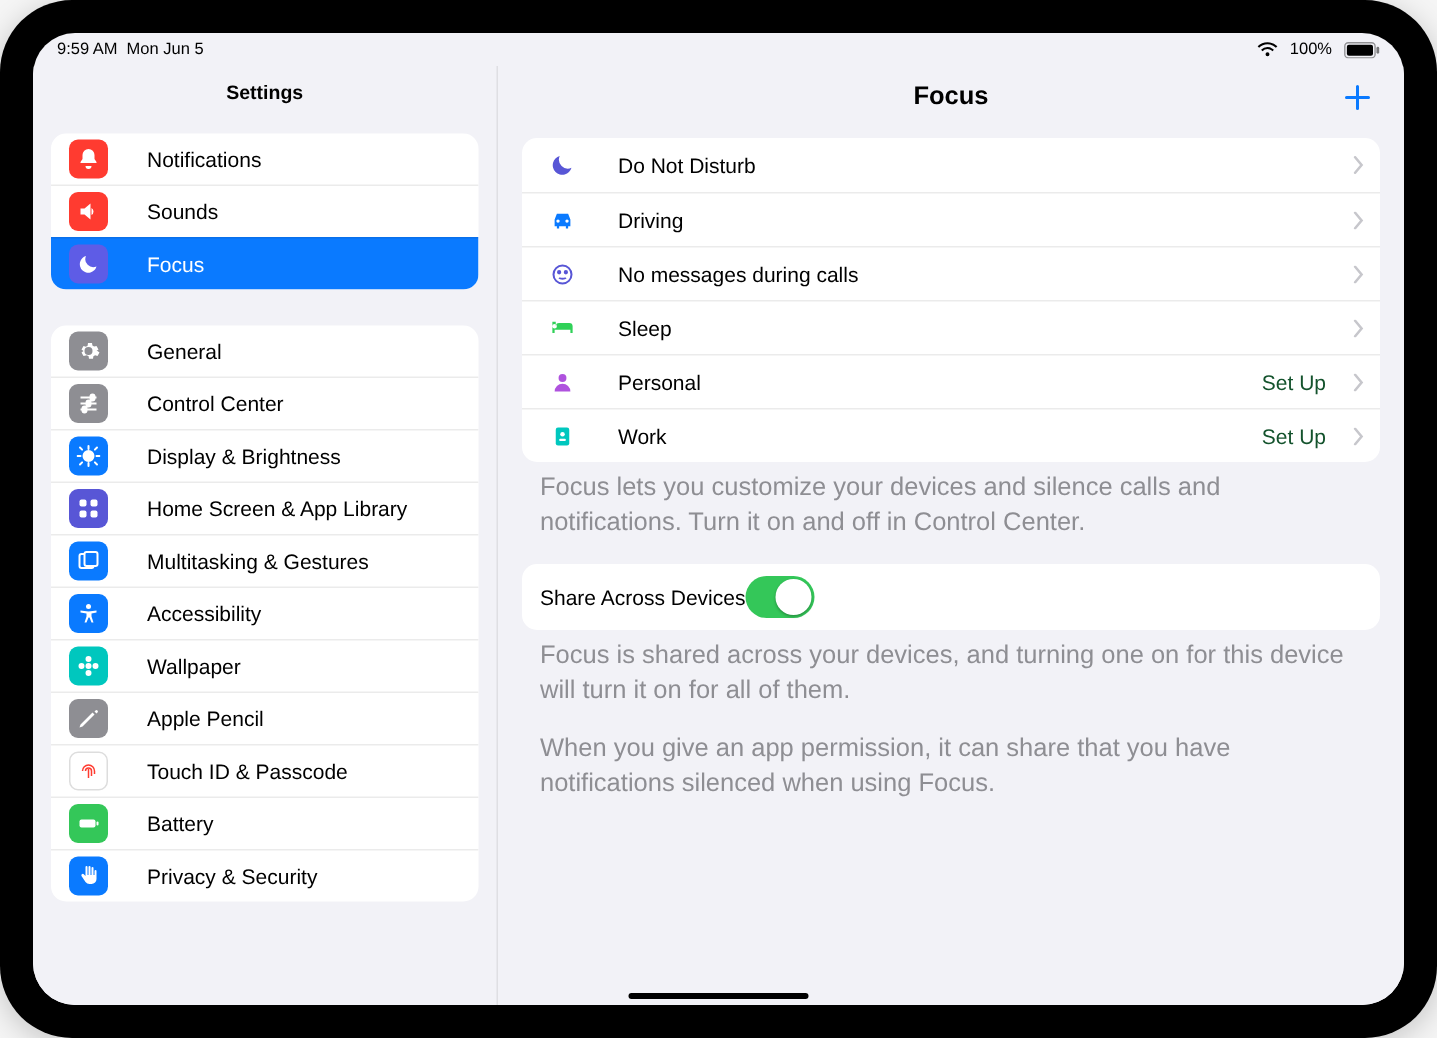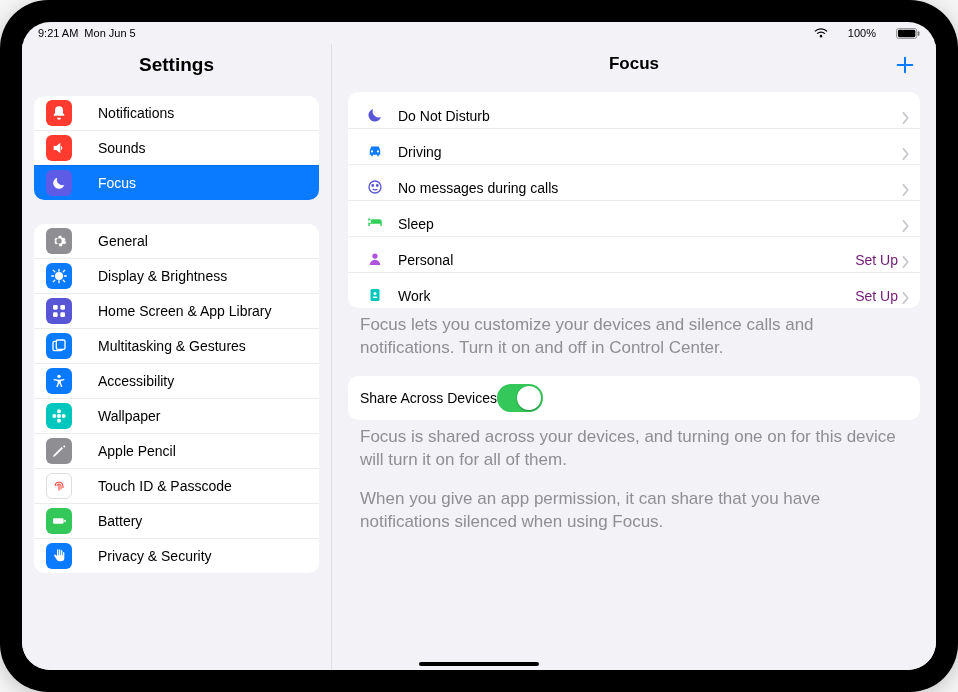--- a/index.html
+++ b/index.html
@@ -35,38 +35,38 @@
     height: 22px;
     display: flex;
     align-items: center;
     justify-content: space-between;
     padding: 0 16px;
     font-size: 11px;
     font-weight: 500;
     color: #000;
   }
   .status-left { display:flex; gap:6px; }
-  .status-right { display:flex; align-items:center; gap:20px; }
+  .status-right { display:flex; align-items:center; gap:8px; }
   .wifi-icon, .battery-icon { display:inline-flex; }
   .content {
     flex: 1;
     display: flex;
     overflow: hidden;
   }
   .sidebar {
     width: 310px;
     border-right: 1px solid rgba(0,0,0,0.08);
     background: #f2f2f7;
     display: flex;
     flex-direction: column;
   }
   .sidebar-header {
     text-align: center;
     font-weight: 600;
-    font-size: 19px;
+    font-size: 13px;
     padding: 10px 0 12px;
   }
   .group {
     margin: 8px 12px 16px;
     background: #fff;
     border-radius: 10px;
     overflow: hidden;
   }
   .row {
     display: flex;
@@ -112,36 +112,37 @@
     display:flex; align-items:center; justify-content:center;
     cursor:pointer;
   }
   .inset-group {
     margin: 4px 16px 4px;
     background:#fff;
     border-radius:10px;
     overflow:hidden;
   }
   .focus-row {
-    display:flex; align-items:flex-end;
+    display:flex; align-items:center;
     min-height:36px;
     padding: 4px 10px 4px 12px;
     border-top:1px solid rgba(0,0,0,0.08);
     font-size:14px;
     cursor:pointer;
+    gap:14px;
   }
   .focus-row:first-child { border-top:none; }
   .focus-icon {
     width:30px; display:flex; align-items:center; justify-content:center;
     margin-right:8px;
   }
   .focus-icon svg { width:18px; height:18px; }
   .focus-row .label { flex:1; }
   .trailing {
-    color:#701a75; font-size:14px; margin-right:4px;
+    color:#14532d; font-size:14px; margin-right:4px;
   }
   .chevron {
     color:#c7c7cc;
     width:8px; height:12px;
   }
   .footer-text {
     font-size:17px;
     color:#8e8e93;
     margin: 6px 28px 16px;
     line-height:1.35;
@@ -172,21 +173,21 @@
   .c-grad{background:linear-gradient(135deg,#0a84ff,#bf5af2,#ff375f);}
 </style>
 </head>
 <body>
 
 <div class="device">
   <div class="screen">
 
     <div class="status-bar">
       <div class="status-left">
-        <span>9:21 AM</span>
+        <span>9:59 AM</span>
         <span>Mon Jun 5</span>
       </div>
       <div class="status-right">
         <span class="wifi-icon">
           <svg viewBox="0 0 16 12" width="14" height="11">
               <path fill="#000" d="M8 10.5a1.5 1.5 0 100-3 1.5 1.5 0 000 3zM4.2 6.7a5.4 5.4 0 017.6 0l1.1-1.1a7 7 0 00-9.8 0l1.1 1.1zM1.6 4.1a9 9 0 0112.8 0L15.5 3a10.6 10.6 0 00-15 0l1.1 1.1z"></path>
             </svg>
         </span>
         <span>100%</span>
         <span class="battery-icon">
@@ -234,20 +235,28 @@
         <div class="group" style="margin-bottom:0">
           <div class="row">
             <div class="icon-box c-gray">
                 <svg viewBox="0 0 24 24" fill="#fff">
                   <path d="M12 8a4 4 0 100 8 4 4 0 000-8zm9 4l2 1.5-2 3.5-2.4-.8a7 7 0 01-1.7 1l-.4 2.5h-4l-.4-2.5a7 7 0 01-1.7-1L7 17l-2-3.5L7 12l-2-1.5L7 7l2.4.8a7 7 0 011.7-1L11.5 4h4l.4 2.5a7 7 0 011.7 1L20 7l2 3.5-2 1.5z"></path>
                 </svg>
               </div>
             <span class="label">General</span>
           </div>
           <div class="row">
+            <div class="icon-box c-gray">
+                <svg viewBox="0 0 24 24" fill="#fff">
+                  <path d="M4 7h9a3 3 0 006 0h1V5h-1a3 3 0 00-6 0H4v2zm0 12h1a3 3 0 006 0h9v-2h-9a3 3 0 00-6 0H4v2zm0-6h5a3 3 0 006 0h5v-2h-5a3 3 0 00-6 0H4v2z"></path>
+                </svg>
+              </div>
+            <span class="label">Control Center</span>
+          </div>
+          <div class="row">
             <div class="icon-box c-blue">
                 <svg viewBox="0 0 24 24" fill="#fff">
                   <path d="M12 7a5 5 0 100 10 5 5 0 000-10zm0-5v3m0 14v3M4 12H1m22 0h-3M5.6 5.6L3.5 3.5m17 17l-2.1-2.1M5.6 18.4l-2.1 2.1m17-17l-2.1 2.1" stroke="#fff" stroke-width="2" stroke-linecap="round"></path>
                 </svg>
               </div>
             <span class="label">Display &amp; Brightness</span>
           </div>
           <div class="row">
             <div class="icon-box c-indigo">
                 <svg viewBox="0 0 24 24" fill="#fff">

